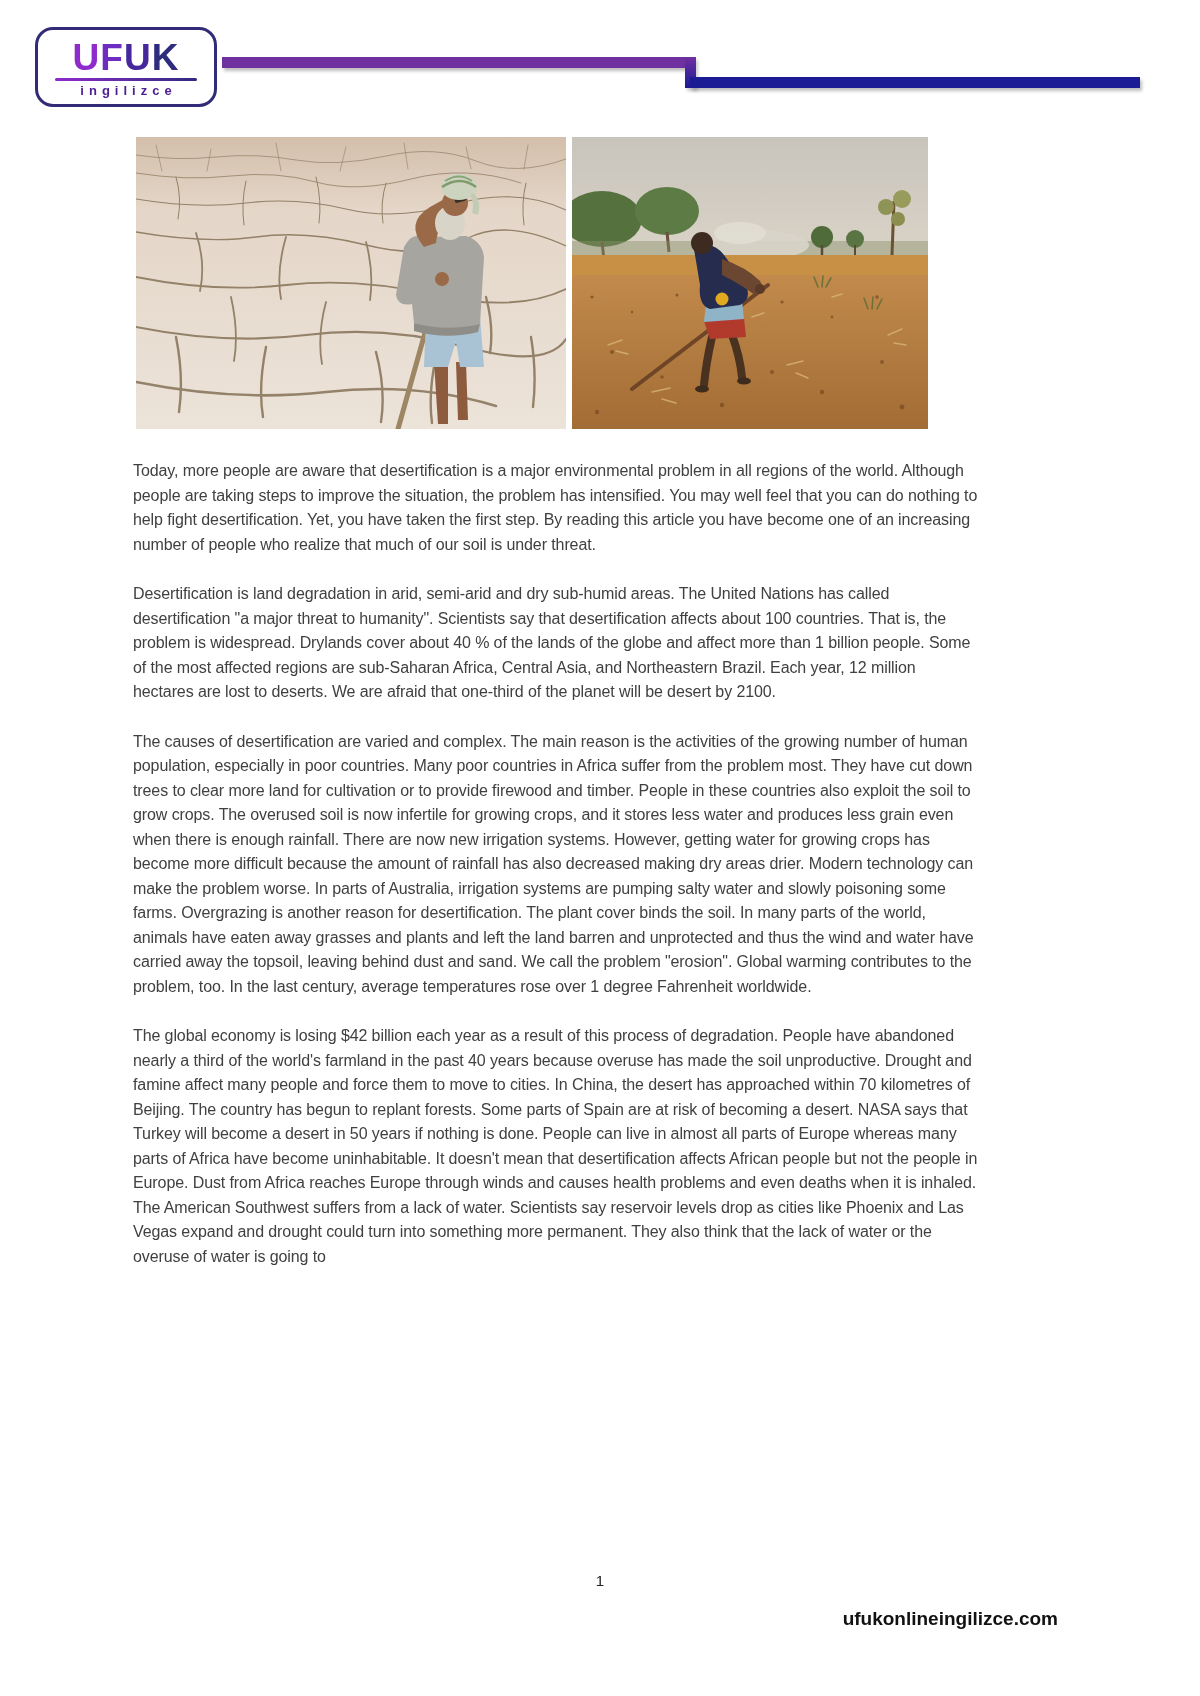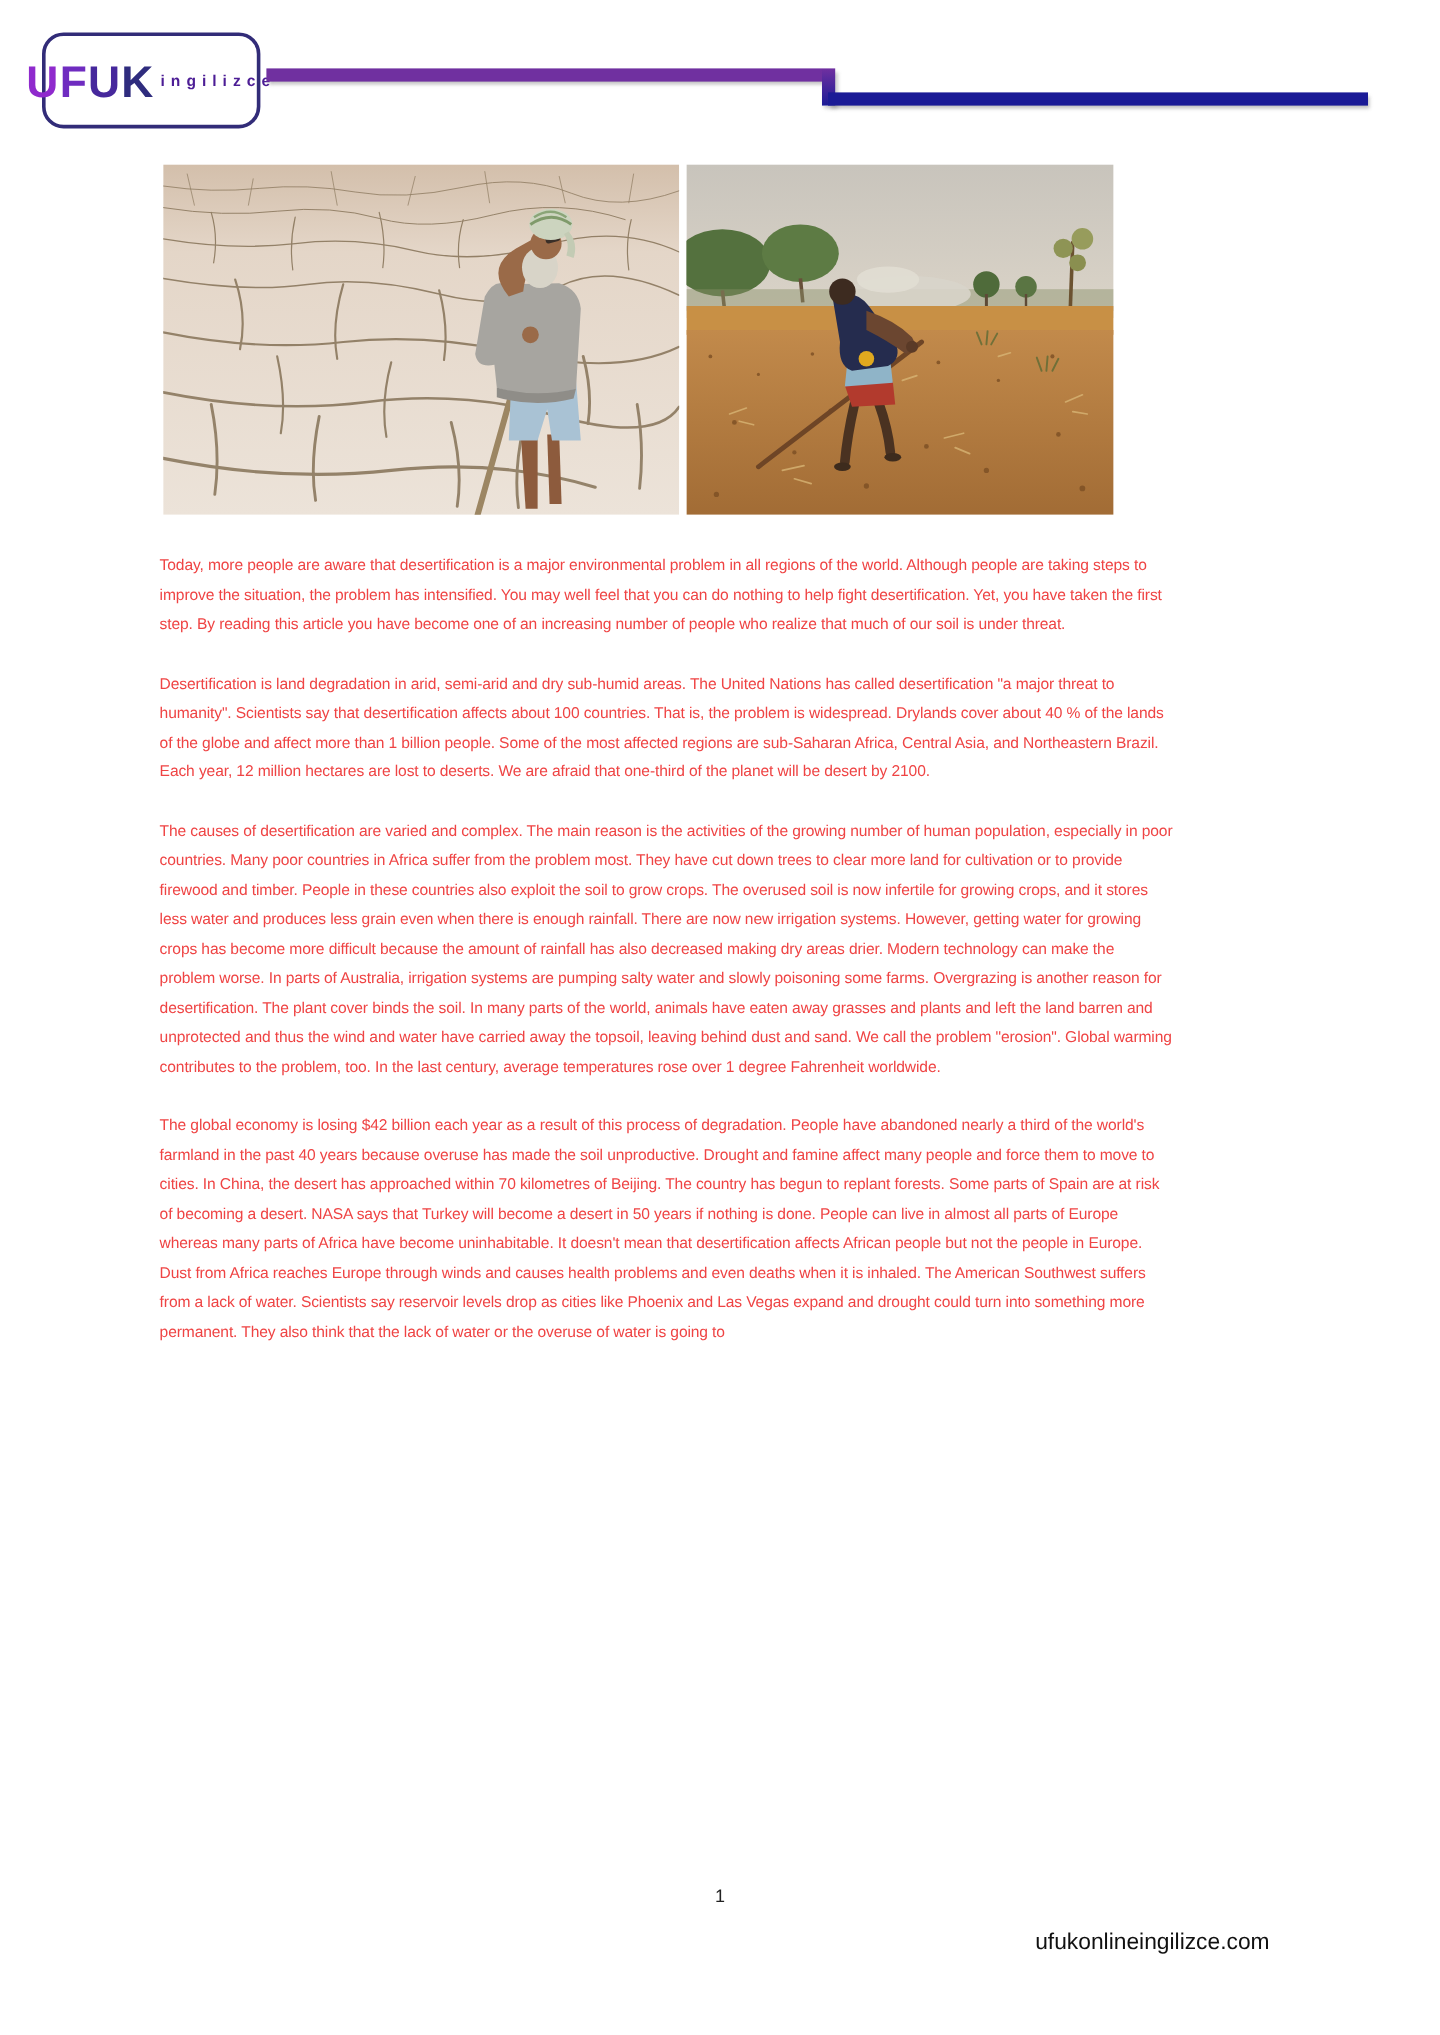--- a/index.html
+++ b/index.html
@@ -5,21 +5,21 @@
   html,body{margin:0;padding:0;background:#ffffff;}
   .page{
     position:relative;width:1200px;height:1696px;background:#ffffff;
     font-family:"Liberation Sans", sans-serif;color:#1a1a1a;overflow:hidden;
   }
 
   
   .logo-box{
     position:absolute;left:35px;top:27px;width:176px;height:74px;
     border:3px solid #322c78;border-radius:18px;background:#fff;
-    display:flex;align-items:center;justify-content:center;
+    display:flex;flex-direction:column;align-items:center;justify-content:center;
   }
   .logo-brand{
     font-size:37px;font-weight:bold;letter-spacing:1px;line-height:1;
     margin-top:2px;
   }
   .logo-underline{width:142px;height:3px;background:linear-gradient(90deg,#8f2acd,#2f2c7e);margin:2px 0 3px 0;border-radius:2px;}
   .logo-subtitle{
     font-size:13px;font-weight:bold;letter-spacing:5px;color:#4c1d95;line-height:1;
     padding-left:5px;
   }
@@ -30,27 +30,27 @@
 
   
   .content{position:absolute;left:133px;top:137px;width:845px;}
   h1.title{
     margin:0 0 36px 0;font-size:32px;line-height:1;font-weight:400;
     color:#c81414;letter-spacing:.5px;
   }
   .photos{display:flex;gap:6px;margin:0 0 30px 3px;}
   .photo{display:block;flex:0 0 auto;}
   .content p{
-    margin:0 0 25px 0;font-size:13px;line-height:24.5px;letter-spacing:-0.1px;
-    text-align:left;color:#ef4444;
+    margin:0 0 25px 0;font-size:16px;line-height:24.5px;letter-spacing:-0.1px;
+    text-align:left;color:#404040;
   }
 
   
   .page-number{position:absolute;left:0;top:1572px;width:1200px;text-align:center;font-size:15px;color:#222;}
-  .site-footer{position:absolute;top:1608px;right:142px;font-size:19px;font-weight:normal;color:#111;}
+  .site-footer{position:absolute;top:1608px;right:142px;font-size:19px;font-weight:bold;color:#111;}
 </style>
 </head>
 <body>
 
 <div class="page">
 
   <div class="logo-box">
     <div class="logo-brand"><span style="color: rgb(143, 42, 205);">U</span><span style="color: rgb(111, 44, 192);">F</span><span style="color: rgb(70, 40, 156);">U</span><span style="color: rgb(47, 44, 126);">K</span></div>
     <div class="logo-underline"></div>
     <div class="logo-subtitle">ingilizce</div>

